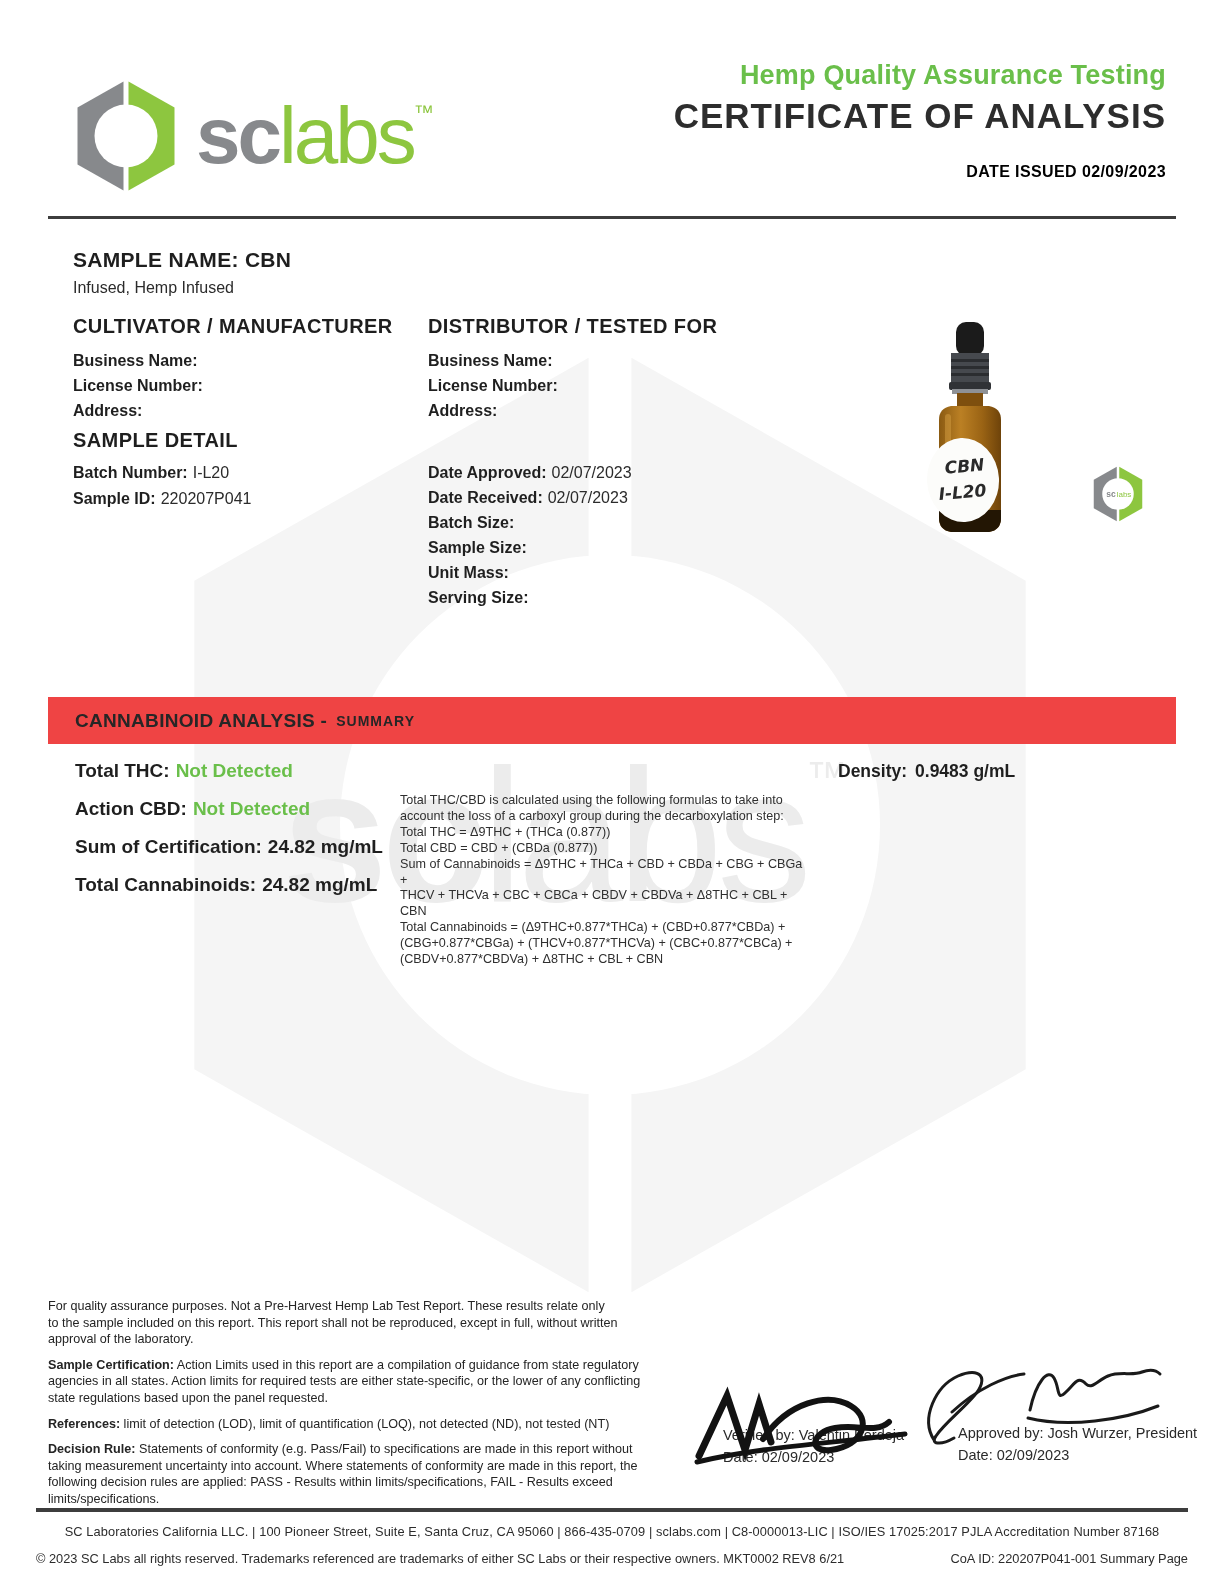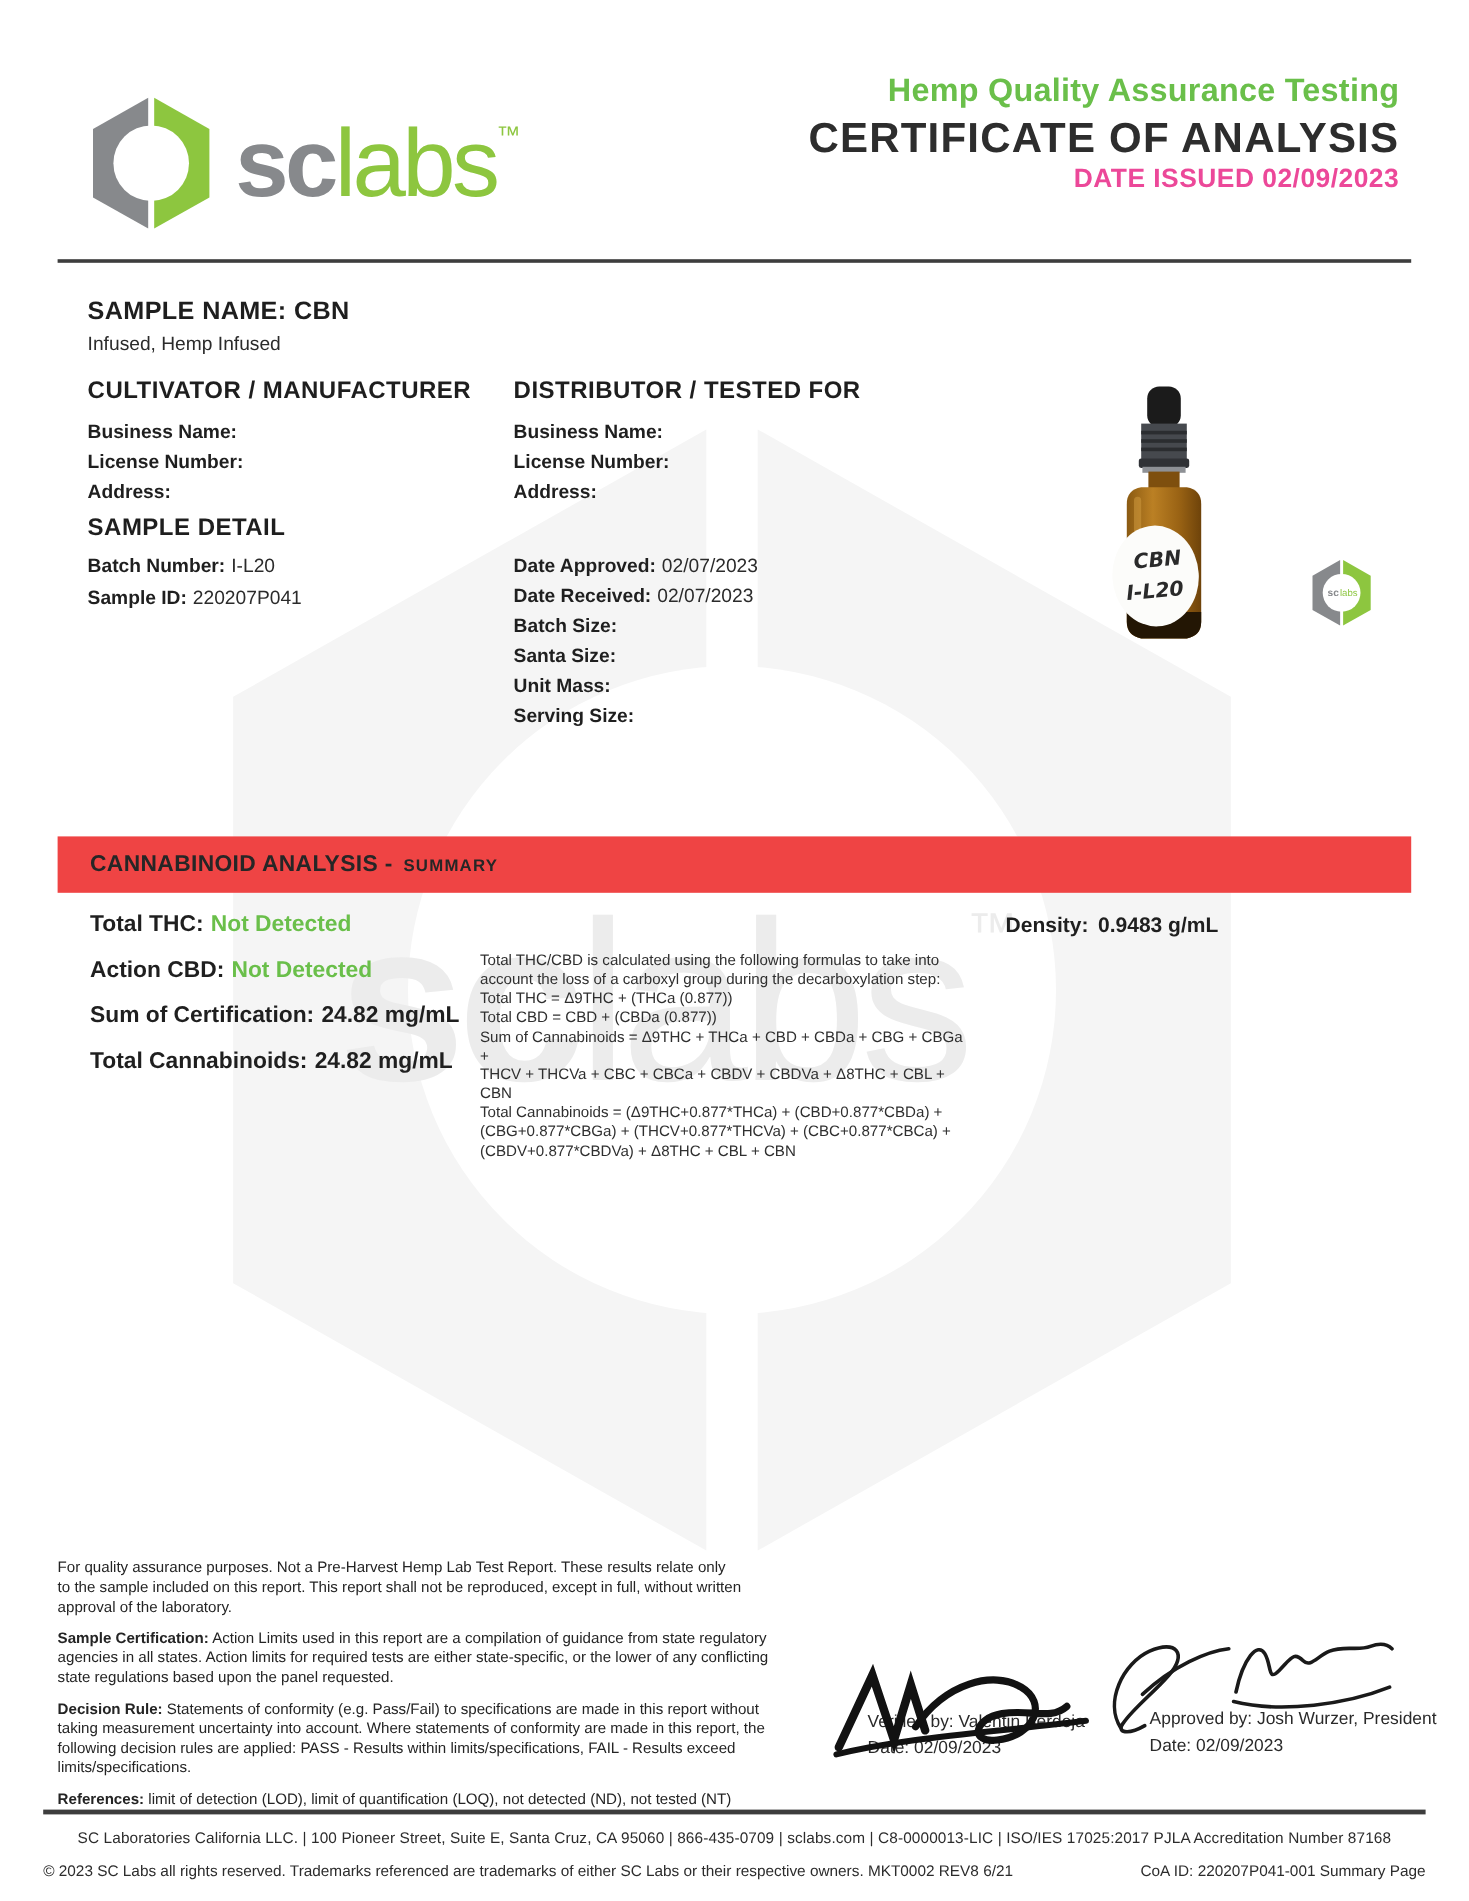--- a/index.html
+++ b/index.html
@@ -17,21 +17,21 @@
 
   
   .logo{left:76px;top:80px;display:flex;align-items:center;gap:20px;}
   .logo-word{font-size:80px;letter-spacing:-3px;line-height:1;white-space:nowrap;}
   .logo-sc{font-weight:bold;color:#87898c;}
   .logo-labs{color:#8dc63f;}
   .logo-tm{font-size:20px;color:#8dc63f;vertical-align:44px;letter-spacing:0;}
   .hdr-right{right:58px;top:60px;text-align:right;}
   .hdr-sub{font-size:27px;font-weight:bold;color:#6abf4a;letter-spacing:0.2px;}
   .hdr-title{font-size:35px;font-weight:bold;color:#2d2d2d;letter-spacing:1px;margin-top:5px;}
-  .hdr-date{font-size:22px;font-weight:bold;color:#ec4899;letter-spacing:0.4px;}
+  .hdr-date{font-size:16px;font-weight:bold;color:#000000;margin-top:27px;letter-spacing:0.4px;}
   .rule-top{left:48px;top:216px;width:1128px;height:3px;background:#3d3d3d;}
 
   
   .sample-name{left:73px;top:248px;font-size:21px;font-weight:bold;letter-spacing:0.3px;color:#1e1e1e;}
   .sample-type{left:73px;top:279px;font-size:16px;color:#2b2b2b;}
   .sec-h{font-size:20px;font-weight:bold;letter-spacing:0.4px;color:#1e1e1e;}
   .col-cult{left:73px;top:315px;}
   .col-dist{left:428px;top:315px;}
   .fields{margin-top:10px;}
   .fline{font-size:16px;line-height:25px;color:#1f1f1f;}
@@ -132,21 +132,21 @@
 
   <div class="abs detail-h sec-h z1">SAMPLE DETAIL</div>
   <div class="abs detail-left z1">
     <div class="fline"><b>Batch Number:</b><span class="val">I-L20</span></div>
     <div class="fline"><b>Sample ID:</b><span class="val">220207P041</span></div>
   </div>
   <div class="abs detail-right z1">
     <div class="fline"><b>Date Approved:</b><span class="val">02/07/2023</span></div>
     <div class="fline"><b>Date Received:</b><span class="val">02/07/2023</span></div>
     <div class="fline"><b>Batch Size:</b><span class="val"></span></div>
-    <div class="fline"><b>Santa Size:</b><span class="val"></span></div>
+    <div class="fline"><b>Sample Size:</b><span class="val"></span></div>
     <div class="fline"><b>Unit Mass:</b><span class="val"></span></div>
     <div class="fline"><b>Serving Size:</b><span class="val"></span></div>
   </div>
 
   <svg class="abs bottle z1" width="90" height="218" viewBox="0 0 90 218">
     <defs>
       <linearGradient id="amber" x1="0" y1="0" x2="1" y2="0">
         <stop offset="0" stop-color="#8a5a12"></stop>
         <stop offset="0.35" stop-color="#bb8024"></stop>
         <stop offset="0.7" stop-color="#9a6314"></stop>
@@ -201,22 +201,22 @@
 
   <div class="abs density z1">
     <span>Density:</span><span class="dval">0.9483 g/mL</span>
   </div>
 
   <div class="abs disc z1">
     <p class="pre">For quality assurance purposes. Not a Pre-Harvest Hemp Lab Test Report. These results relate only
 to the sample included on this report. This report shall not be reproduced, except in full, without written
 approval of the laboratory.</p>
     <p><b>Sample Certification:</b><span> Action Limits used in this report are a compilation of guidance from state regulatory agencies in all states. Action limits for required tests are either state-specific, or the lower of any conflicting state regulations based upon the panel requested.</span></p>
+    <p><b>References:</b><span> limit of detection (LOD), limit of quantification (LOQ), not detected (ND), not tested (NT)</span></p>
     <p><b>Decision Rule:</b><span> Statements of conformity (e.g. Pass/Fail) to specifications are made in this report without taking measurement uncertainty into account. Where statements of conformity are made in this report, the following decision rules are applied: PASS - Results within limits/specifications, FAIL - Results exceed limits/specifications.</span></p>
-    <p><b>References:</b><span> limit of detection (LOD), limit of quantification (LOQ), not detected (ND), not tested (NT)</span></p>
   </div>
 
   <div class="abs sig-text sig-left-text z1">
     <div>Verified by: Valentin Berdeja</div>
     <div>Date: 02/09/2023</div>
   </div>
   <svg class="abs sig-left-svg z1" width="220" height="85" viewBox="0 0 220 85">
     <g fill="none" stroke="#121212" stroke-linecap="round">
       <path d="M6,72 L34,12 L52,66 L66,20 L78,58" stroke-width="7"></path>
       <path d="M70,55 C95,18 135,8 158,22 C180,35 170,62 138,66 C115,69 118,48 142,44 C166,40 182,50 196,38" stroke-width="6"></path>

